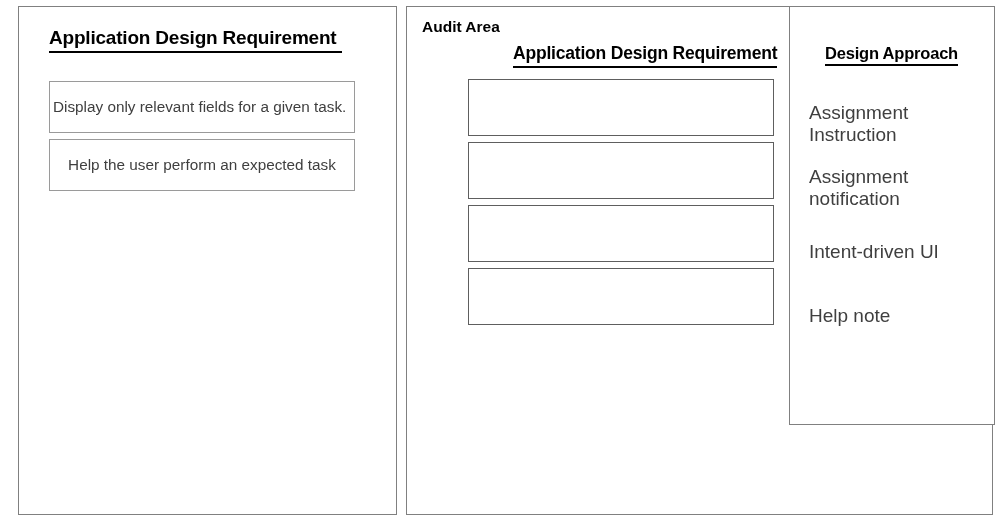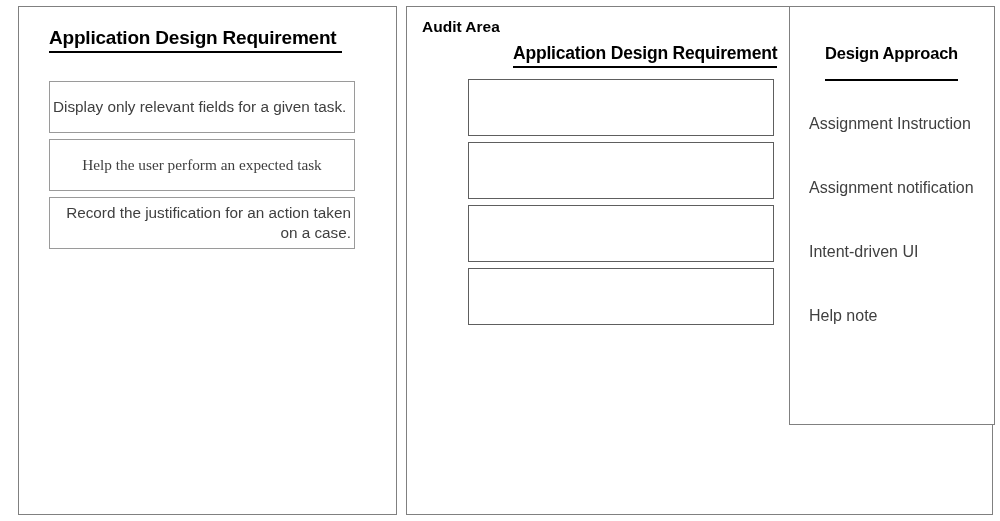--- a/index.html
+++ b/index.html
@@ -57,21 +57,21 @@
     border: 1px solid #9a9a9a;
     margin-bottom: 6px;
     display: flex;
     align-items: center;
     padding: 0 3px;
     font-size: 15.3px;
     color: #3f3f3f;
     line-height: 1.28;
   }
   .source-item.align-left   { justify-content: flex-start; text-align: right; }
-  .source-item.align-center { justify-content: center;     text-align: left; font-family: Liberation Serif, serif; }
+  .source-item.align-center { justify-content: center;     text-align: left; }
 
   
   #answer-panel {
     left: 406px;
     top: 6px;
     width: 587px;
     height: 509px;
   }
 
   #answer-area-label {
@@ -126,52 +126,51 @@
 
   #approach-heading {
     position: absolute;
     left: 35px;
     top: 37px;
     font-size: 16.5px;
     font-weight: bold;
     color: #000000;
     letter-spacing: -0.2px;
     border-bottom: 2px solid #000000;
-    padding-bottom: 16px;
+    padding-bottom: 1px;
   }
 
   .approach-list {
     position: absolute;
     left: 19px;
     top: 85px;
     right: 6px;
   }
 
   .approach-item {
     height: 64px;
     display: flex;
     align-items: center;
-    font-size: 16px;
+    font-size: 19px;
     color: #3f3f3f;
   }
 </style>
 </head>
 <body>
 
 <div class="panel" id="source-panel">
 
   <div id="source-heading">Application Design Requirement </div>
 
   <div class="source-list">
 
     <div class="source-item align-left">Display only relevant fields for a given task.</div>
 
     <div class="source-item align-center">Help the user perform an expected task</div>
 
-    <div class="source-item align-left">Record the justification for an action taken on a case.</div>
 
 
   </div>
 </div>
 
 <div class="panel" id="answer-panel">
 
   <div id="answer-area-label">Audit Area</div>
 
   <div id="answer-column-heading">Application Design Requirement</div>

